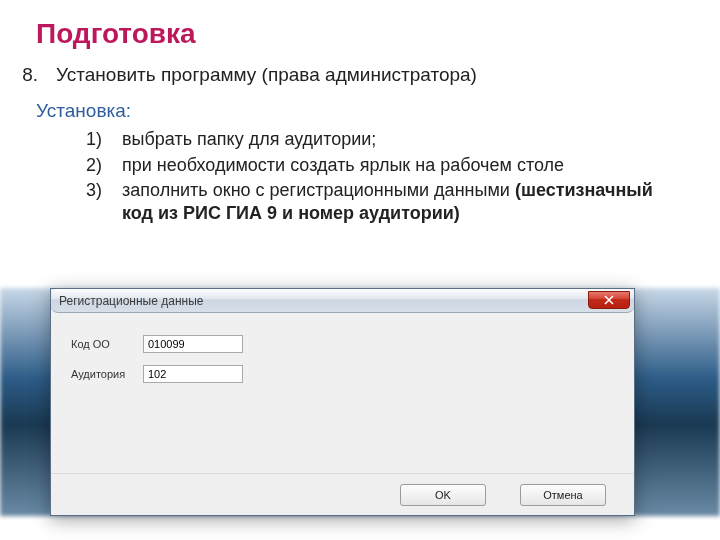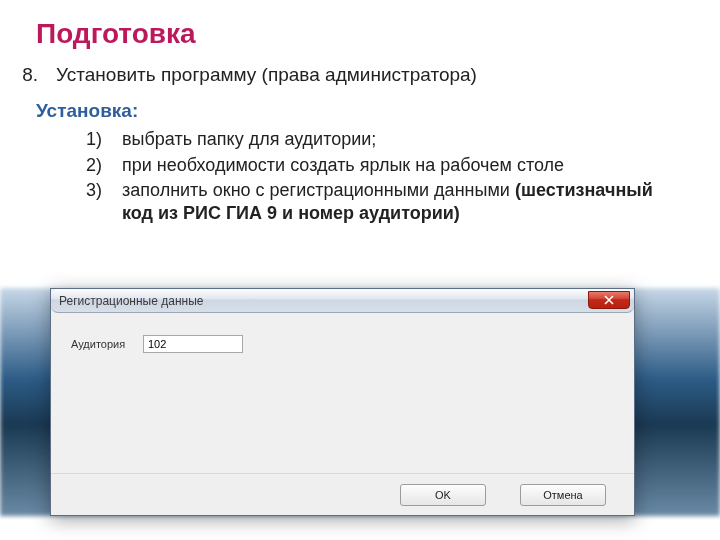--- a/index.html
+++ b/index.html
@@ -22,21 +22,20 @@
     gap: 18px;
     padding: 6px 28px 6px 18px;
     font-size: 19px;
     color: #222;
   }
   .numbered-line .num { width: 20px; text-align: right; }
   .subheading {
     color: #2e5e9e;
     font-size: 19px;
     padding: 8px 0 6px 36px;
-    font-weight: bold;
   }
   .sublist {
     padding: 0 40px 0 80px;
   }
   .sublist .item {
     display: flex;
     gap: 20px;
     font-size: 18px;
     color: #222;
     line-height: 1.25;
@@ -187,20 +186,24 @@
   <div class="titlebar">
     <span class="titlebar-text">Регистрационные данные</span>
     <div class="close-btn">
       <svg viewBox="0 0 10 10">
         <path d="M1 1 L9 9 M9 1 L1 9" stroke="#fff" stroke-width="1.6" fill="none"></path>
       </svg>
     </div>
   </div>
   <div class="dialog-body">
     <div class="form-row">
+      <div class="label">Код ОО</div>
+      <input type="text" value="010099" style="">
+    </div>
+    <div class="form-row">
       <div class="label">Аудитория</div>
       <input type="text" value="102" style="">
     </div>
     <div class="spacer"></div>
     <div class="button-row">
       <button>OK</button>
       <button>Отмена</button>
     </div>
   </div>
 </div>

